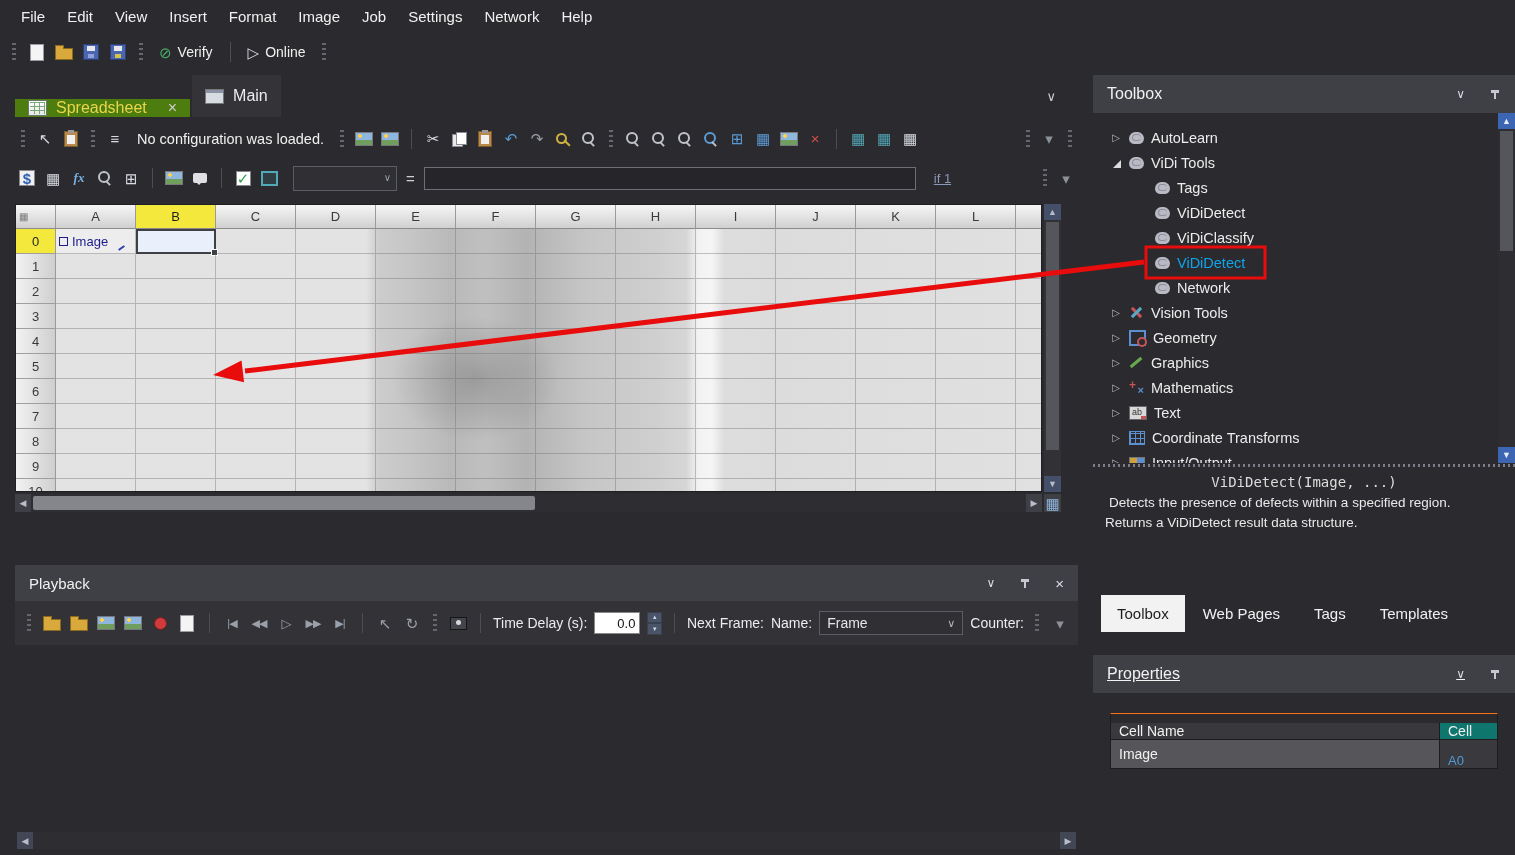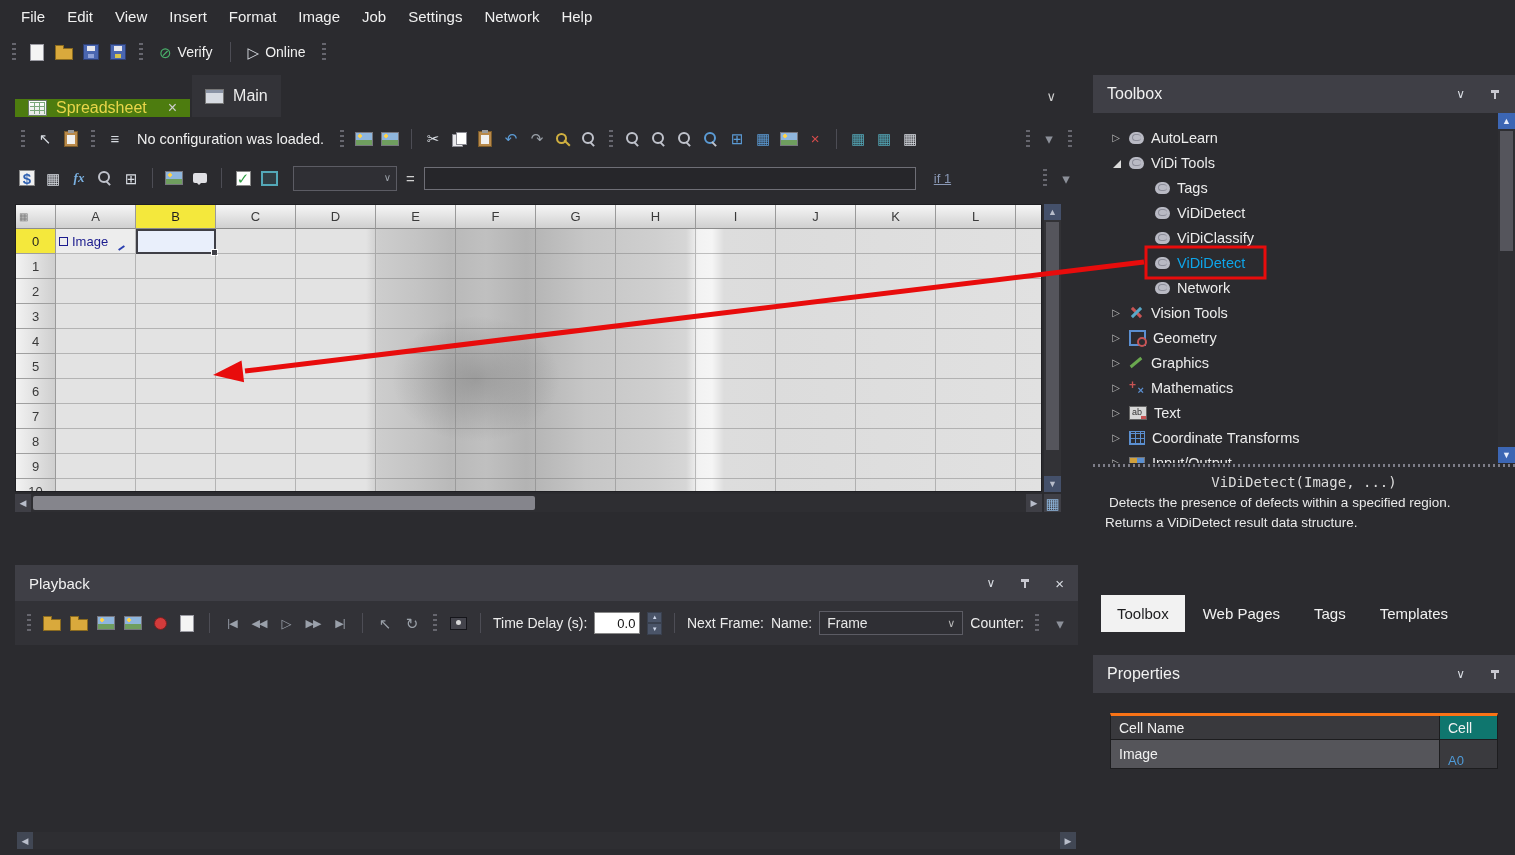--- a/index.html
+++ b/index.html
@@ -174,24 +174,24 @@
   #ts-thumb{position:absolute;left:2px;top:18px;width:13px;height:120px;background:#55555c;}
   #toolbox-divider{position:absolute;left:1093px;top:464px;width:422px;height:3px;
       background:repeating-linear-gradient(90deg,#7d7d88 0 2px,rgba(0,0,0,0) 2px 5px);}
   #toolbox-desc{position:absolute;left:1093px;top:470px;width:422px;box-sizing:border-box;padding:4px 12px;}
   .sig{font:14px "DejaVu Sans Mono",monospace;color:#dcdcdc;margin-bottom:3px;text-align:center;}
   .desc-line{font-size:13.5px;color:#e9e9e9;line-height:1.45;}
   .desc-line.indent{text-indent:4px;}
   #toolbox-tabs{position:absolute;left:1093px;top:590px;width:422px;height:46px;display:flex;align-items:center;padding-left:8px;gap:2px;box-sizing:border-box;}
   .bt-tab{padding:10px 16px;font-size:15px;color:#f0f0f0;}
   .bt-tab.active{background:#f2f2f2;color:#1d1d1f;}
-  #props-header{position:absolute;left:1093px;top:655px;width:422px;box-sizing:border-box;height:38px;background:#3f3f46;display:flex;align-items:center;padding:0 14px;font-size:16px;}
+  #props-header{position:absolute;left:1093px;top:655px;width:422px;box-sizing:border-box;height:38px;background:#3f3f46;display:flex;align-items:center;padding:0 14px;font-size:16px;text-decoration:underline;}
   #props-table{position:absolute;left:1110px;top:713px;width:388px;}
   .pt-row{display:flex;height:27px;border:1px solid #1d1d1f;border-top:none;box-sizing:border-box;}
-  .pt-row.pt-head{border-top:3px solid #f97316;}
+  .pt-row.pt-head{border-top:1px solid #f97316;align-items:flex-end;}
   .pt-name{flex:1;display:flex;align-items:center;padding-left:8px;background:#39393d;font-size:14px;color:#f1f1f1;}
   .pt-cell{flex:0 0 58px;display:flex;align-items:center;padding-left:8px;border-left:1px solid #1d1d1f;background:#0f766e;font-size:14px;color:#f1f1f1;box-sizing:border-box;}
   .pt-row.pt-data{height:29px;}
   .pt-row.pt-data .pt-name{background:#55555a;}
   .pt-row.pt-data .pt-cell{background:#3a3a3e;align-items:flex-end;}
   .cell-link{color:#4f9bd8;font-size:13px;}
 
   #annot{position:absolute;left:0;top:0;pointer-events:none;z-index:60;}
 </style>
 </head>

